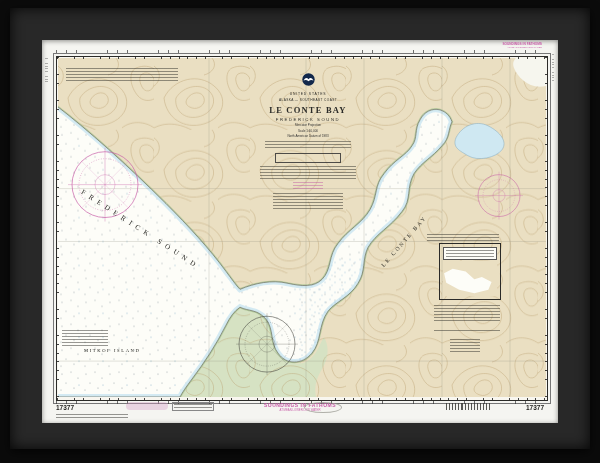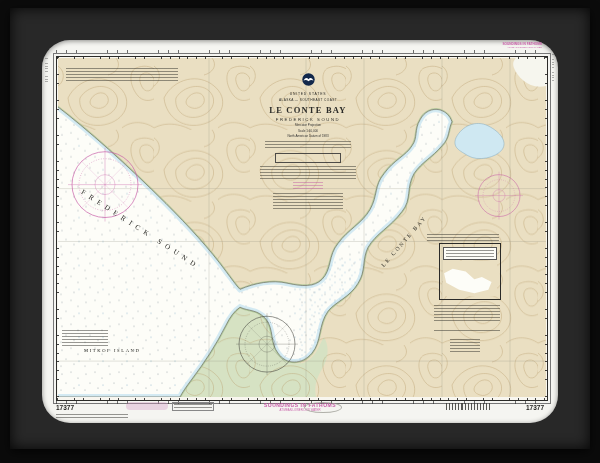--- a/index.html
+++ b/index.html
@@ -6,21 +6,21 @@
     --land:#eadfc2; --water:#fdfdf8; --shallow:#cfe8f2; --flats:#d6e2c3;
     --contour:#b79a68; --magenta:#c75aa6; --graticule:#8d8d7e;
     --ink:#2b2b28; --frame:#282828; --mat:#f5f5f1; --paper:#f8f6ef;
   }
   html,body{margin:0;padding:0;background:#0b0b0b;}
   body{width:600px;height:463px;overflow:hidden;font-family:"Liberation Sans",sans-serif;color:var(--ink);}
   .stage{position:relative;width:600px;height:463px;background:#0b0b0b;}
   .frame{position:absolute;left:10px;top:8px;right:10px;bottom:14px;background:var(--frame);
          box-shadow:inset 0 0 14px rgba(0,0,0,.9), 0 3px 10px rgba(0,0,0,.7);}
   .mat{position:absolute;left:32px;top:32px;right:32px;bottom:26px;background:var(--mat);
-       box-shadow:inset 0 1px 5px rgba(0,0,0,.45);border-radius:28px;}
+       box-shadow:inset 0 1px 5px rgba(0,0,0,.45);}
   .neatline{position:absolute;left:14px;top:16px;width:490px;height:343px;
             border:1px solid var(--ink);background:var(--paper);}
   .neatline::after{content:'';position:absolute;inset:-4px;border:.6px solid #777;pointer-events:none;}
   .map-svg{position:absolute;inset:1px;width:488px;height:339px;}
   .overlays{position:absolute;inset:1px;pointer-events:none;}
   .ticks-h{position:absolute;left:0;right:0;height:2.2px;opacity:.85;
      background:repeating-linear-gradient(90deg,#222 0 .7px,transparent .7px 8.7px);}
   .ticks-v{position:absolute;top:0;bottom:0;width:2.2px;opacity:.85;
      background:repeating-linear-gradient(180deg,#222 0 .7px,transparent .7px 8.7px);}
   .ruler{position:absolute;height:3px;opacity:.7;

